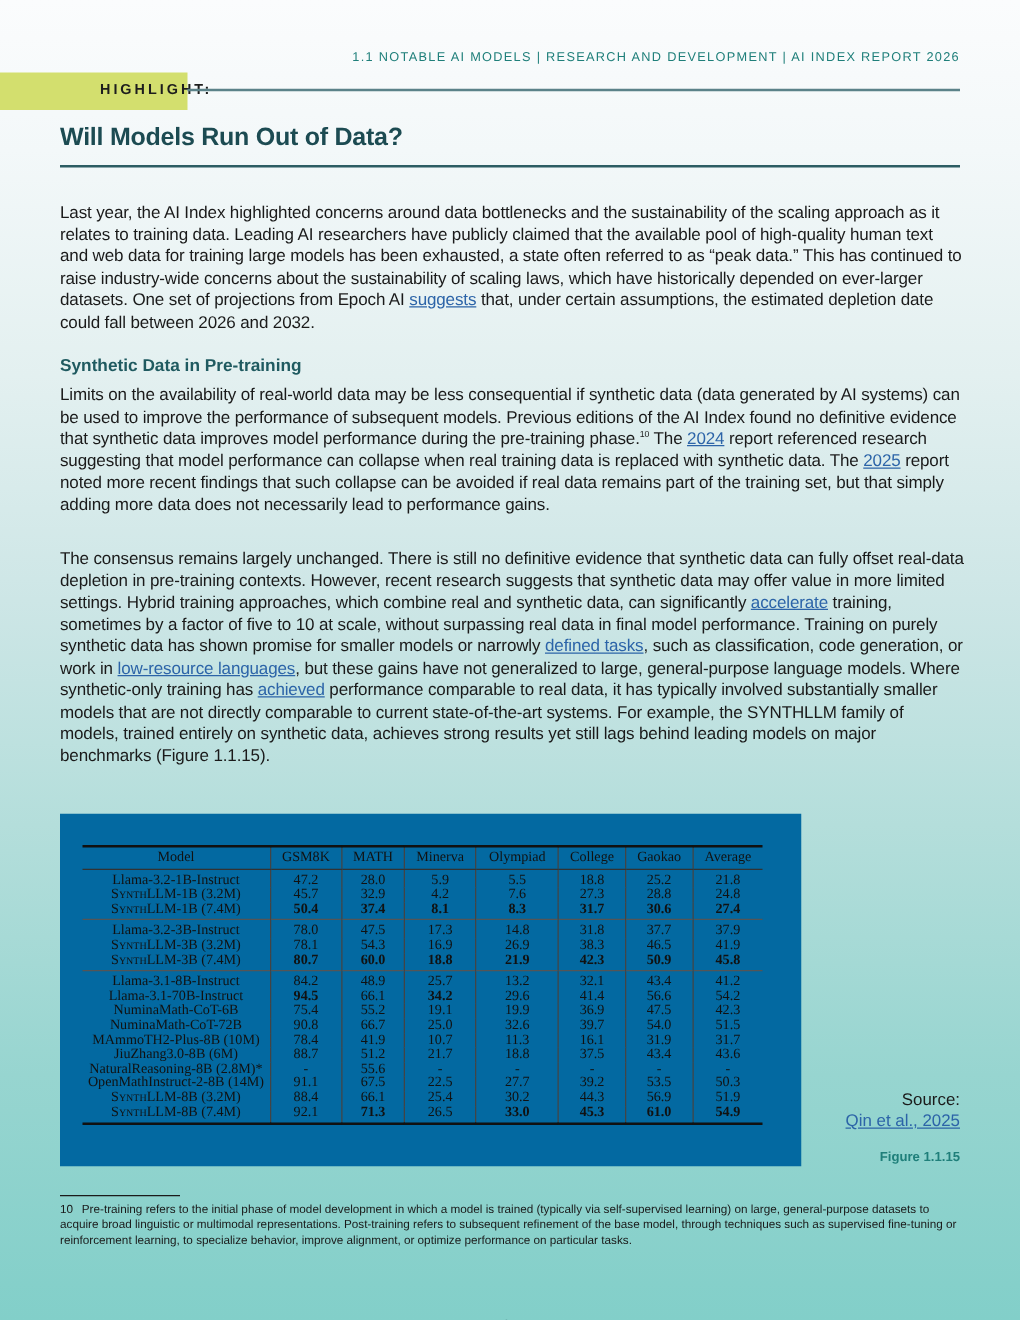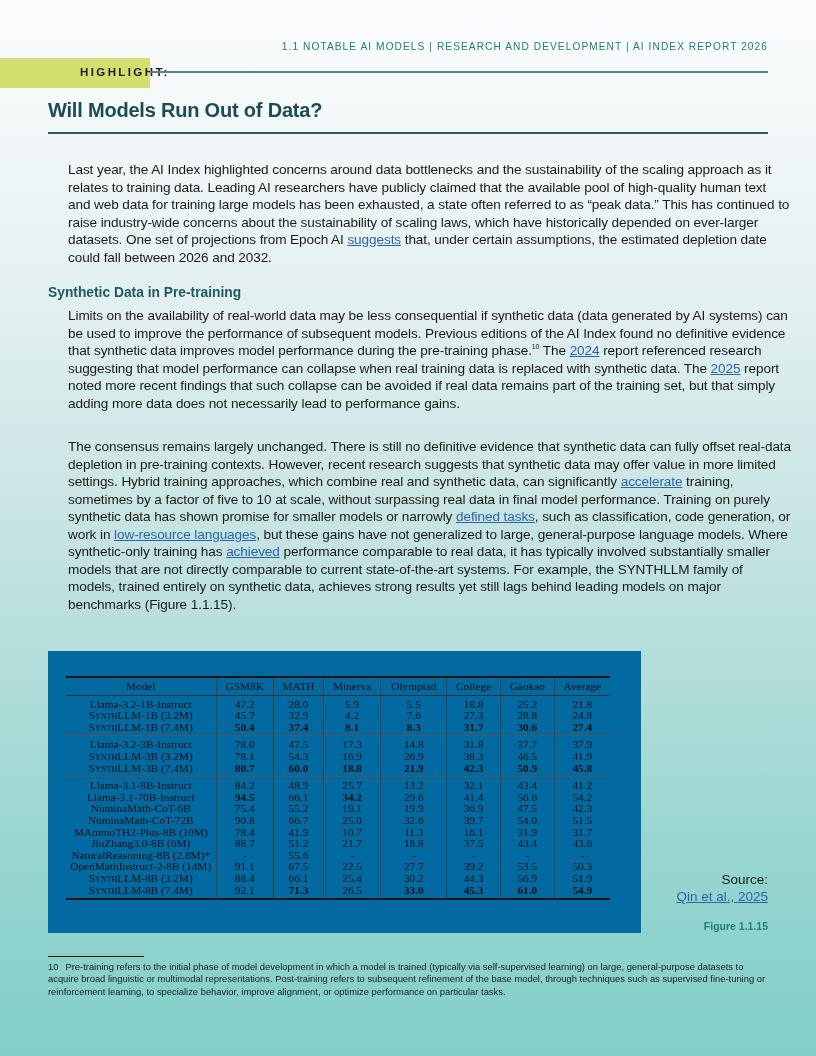--- a/index.html
+++ b/index.html
@@ -29,21 +29,21 @@
   }
   .page-title {
     position: absolute; left: 48px; top: 99px;
     font-size: 20px; font-weight: bold; color: #1c4b52; letter-spacing: -0.2px;
   }
   .title-rule {
     position: absolute; left: 48px; top: 132px; width: 720px; height: 2px; background: #2d5d63;
   }
   .body-text {
     position: absolute; left: 48px; width: 724px;
-    font-size: 13.6px; line-height: 17.5px; color: #1a1a1a; letter-spacing: -0.1px; margin-left: 20px;
+    font-size: 13.6px; line-height: 17.5px; color: #1a1a1a; letter-spacing: -0.1px;
   }
   .p1 { top: 161px; }
   .sub-heading {
     position: absolute; left: 48px; top: 285px;
     font-size: 13.8px; font-weight: bold; color: #1f5a60;
   }
   .p2 { top: 307px; }
   .p3 { top: 438px; }
   a.inline-link { color: #2c64a8; text-decoration: underline; }
   sup.fn { font-size: 7px; vertical-align: super; line-height: 0; }

